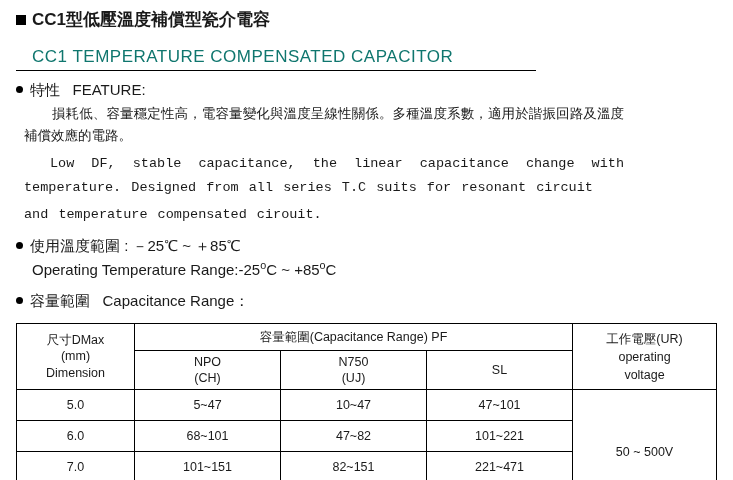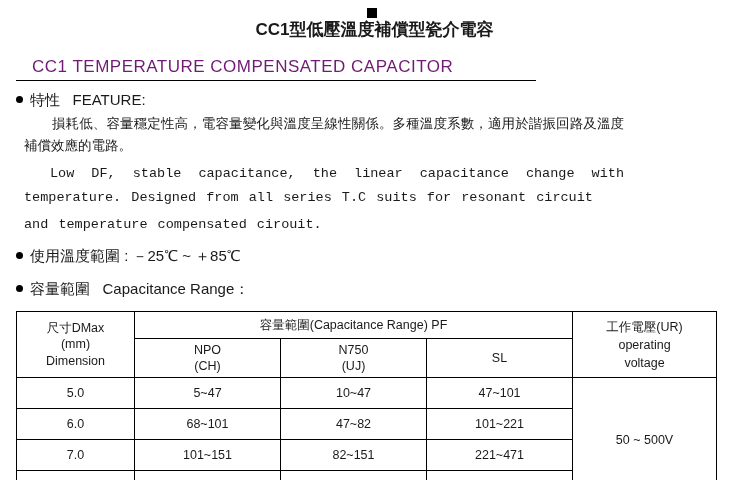--- a/index.html
+++ b/index.html
@@ -20,40 +20,39 @@
     height: 480px;
     padding: 0;
     box-sizing: border-box;
   }
 
   
   .title-row {
     display: flex;
     align-items: center;
     margin: 8px 0 16px 16px;
-    flex-direction: column;
   }
   .sq-bullet {
     width: 10px;
     height: 10px;
     background: #000;
     margin-right: 6px;
     flex: 0 0 auto;
   }
   .title-cn {
     font-size: 17px;
     font-weight: bold;
     letter-spacing: 0px;
     white-space: nowrap;
   }
   .title-en {
     font-size: 17px;
     margin: 2px 0 0 32px;
     letter-spacing: 0.5px;
-    color: #701a75;
+    color: #0f766e;
     white-space: nowrap;
   }
   .title-underline {
     margin: 3px 0 0 16px;
     width: 520px;
     border-bottom: 1px solid #000;
   }
 
   
   .sec {
@@ -166,20 +165,23 @@
     <div class="para-en">Low DF, stable capacitance, the linear capacitance change with temperature. Designed from all series  T.C suits  for  resonant circuit</div>
     <div class="para-en noindent">and temperature  compensated  cirouit.</div>
   </div>
 
   <div class="sec">
     <span class="dot-bullet"></span>
     <span class="sec-text">
       <span>使用溫度範圍</span>
       <span>: －25℃ ~ ＋85℃</span>
     </span>
+  </div>
+  <div class="temp-en">
+    <span>Operating Temperature Range:</span><span>-25</span><span class="sup">o</span><span>C ~ +85</span><span class="sup">o</span><span>C</span>
   </div>
 
   <div class="sec" style="margin-top:14px;">
     <span class="dot-bullet"></span>
     <span class="sec-text">
       <span>容量範圍</span>
       <span>&nbsp;</span>
       <span>Capacitance Range</span><span>：</span>
     </span>
   </div>

